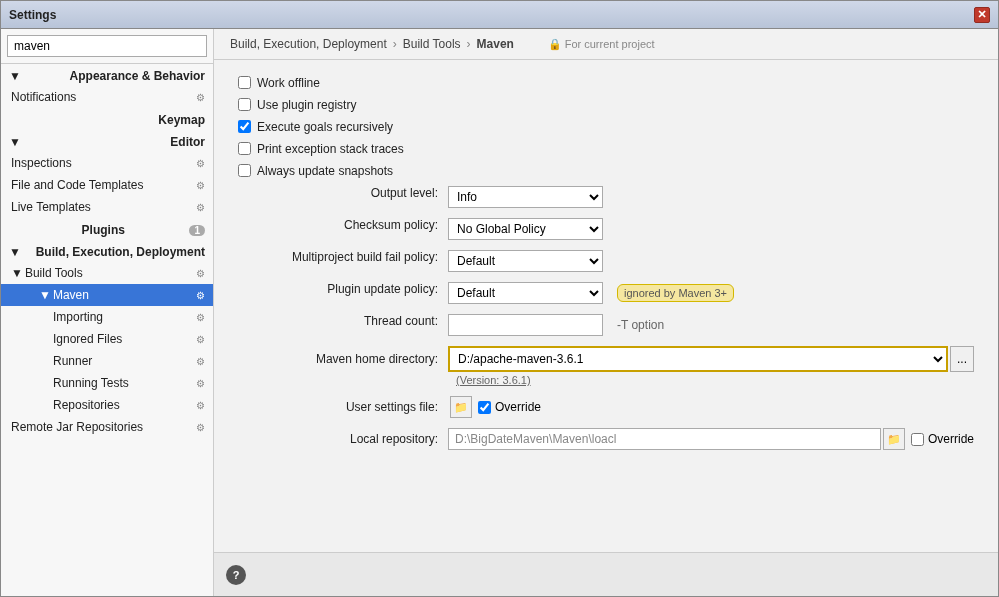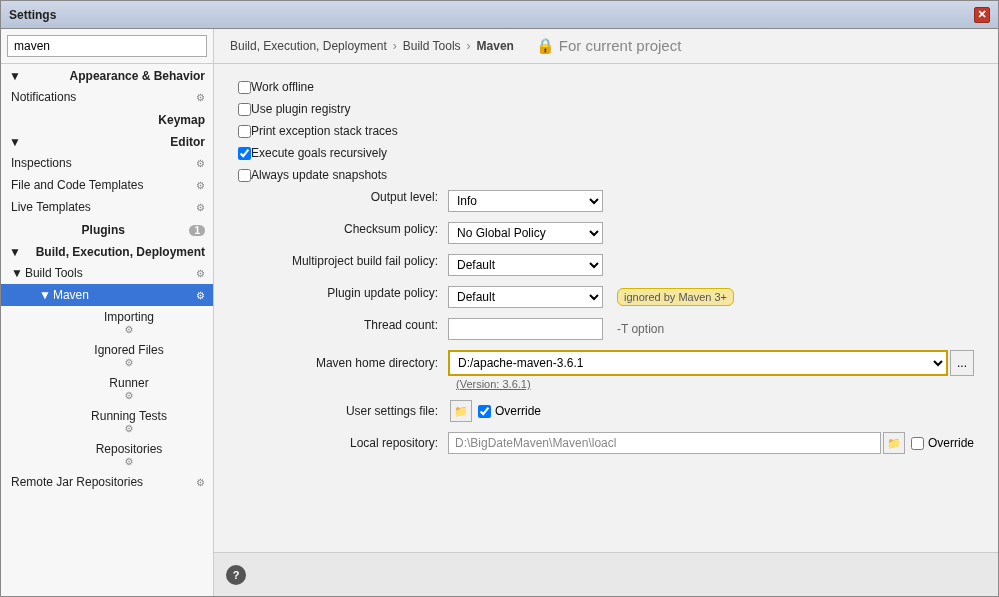--- a/index.html
+++ b/index.html
@@ -12,28 +12,28 @@
     .sidebar { width: 213px; background: #f7f7f7; border-right: 1px solid #ccc; display: flex; flex-direction: column; overflow-y: auto; }
     .search-box { padding: 6px; border-bottom: 1px solid #ccc; }
     .search-input { width: 100%; padding: 3px 6px; border: 1px solid #aaa; background: white; font-size: 12px; }
     .sidebar-item { padding: 4px 8px 4px 10px; cursor: pointer; display: flex; align-items: center; justify-content: space-between; color: #222; }
     .sidebar-item.selected { background: #3875d7; color: white; }
     .sidebar-item.selected .settings-icon { color: white; }
     .sidebar-item .settings-icon { color: #888; font-size: 10px; }
     .sidebar-group { font-weight: bold; padding: 5px 8px 3px 8px; color: #222; cursor: pointer; display: flex; align-items: center; }
     .sidebar-child { }
     .sidebar-child2 { padding-left: 38px; }
-    .sidebar-child3 { padding-left: 52px; flex-direction: column; }
+    .sidebar-child3 { padding-left: 52px; }
     .badge { background: #aaa; color: white; border-radius: 8px; padding: 0 5px; font-size: 10px; margin-left: 4px; }
     .content-area { flex: 1; background: #f2f2f2; display: flex; flex-direction: column; overflow: hidden; }
     .breadcrumb { padding: 8px 16px; border-bottom: 1px solid #ccc; display: flex; align-items: center; gap: 6px; color: #444; font-size: 12px; background: #f2f2f2; }
     .breadcrumb-sep { color: #888; }
-    .for-current { color: #888; font-size: 15px; margin-left: 16px; }
+    .for-current { color: #888; font-size: 11px; margin-left: 28px; }
     .settings-panel { padding: 16px 24px; flex: 1; overflow-y: auto; }
-    .checkbox-row { display: flex; align-items: center; margin-bottom: 8px; color: #222; }
+    .checkbox-row { display: flex; gap: 6px; margin-bottom: 8px; color: #222; }
     .checkbox-row input[type=checkbox] { width: 13px; height: 13px; }
     .form-row { display: flex; align-items: flex-start; margin-bottom: 10px; }
     .form-label { width: 210px; color: #222; padding-right: 10px; text-align: right; flex-shrink: 0; }
     .form-control { display: flex; align-items: center; gap: 6px; }
     .select-box { width: 155px; height: 22px; border: 1px solid #aaa; background: white; padding: 0 4px; font-size: 12px; }
     .tooltip-badge { background: #f5e7a0; border: 1px solid #d4b800; color: #555; padding: 2px 6px; border-radius: 6px; font-size: 11px; margin-left: 8px; }
     .text-input { height: 22px; border: 1px solid #aaa; background: white; padding: 0 4px; font-size: 12px; }
     .maven-dir-row { display: flex; align-items: center; margin-bottom: 2px; }
     .maven-dir-label { width: 210px; color: #222; padding-right: 10px; text-align: right; flex-shrink: 0; }
     .maven-dir-control { display: flex; align-items: center; flex: 1; }
@@ -169,26 +169,26 @@
 
         <div class="checkbox-row">
           <input type="checkbox" id="work-offline" style="">
           <label for="work-offline">Work offline</label>
         </div>
         <div class="checkbox-row">
           <input type="checkbox" id="plugin-registry" style="">
           <label for="plugin-registry">Use plugin registry</label>
         </div>
         <div class="checkbox-row">
+          <input type="checkbox" id="execute-goals" checked="" style="">
+          <label for="execute-goals">Execute goals recursively</label>
+        </div>
+        <div class="checkbox-row">
           <input type="checkbox" id="print-exception" style="">
           <label for="print-exception">Print exception stack traces</label>
-        </div>
-        <div class="checkbox-row">
-          <input type="checkbox" id="execute-goals" checked="" style="">
-          <label for="execute-goals">Execute goals recursively</label>
         </div>
         <div class="checkbox-row">
           <input type="checkbox" id="always-update" style="">
           <label for="always-update">Always update snapshots</label>
         </div>
 
         <div class="form-row">
           <span class="form-label">Output level:</span>
           <div class="form-control">
             <select class="select-box">

